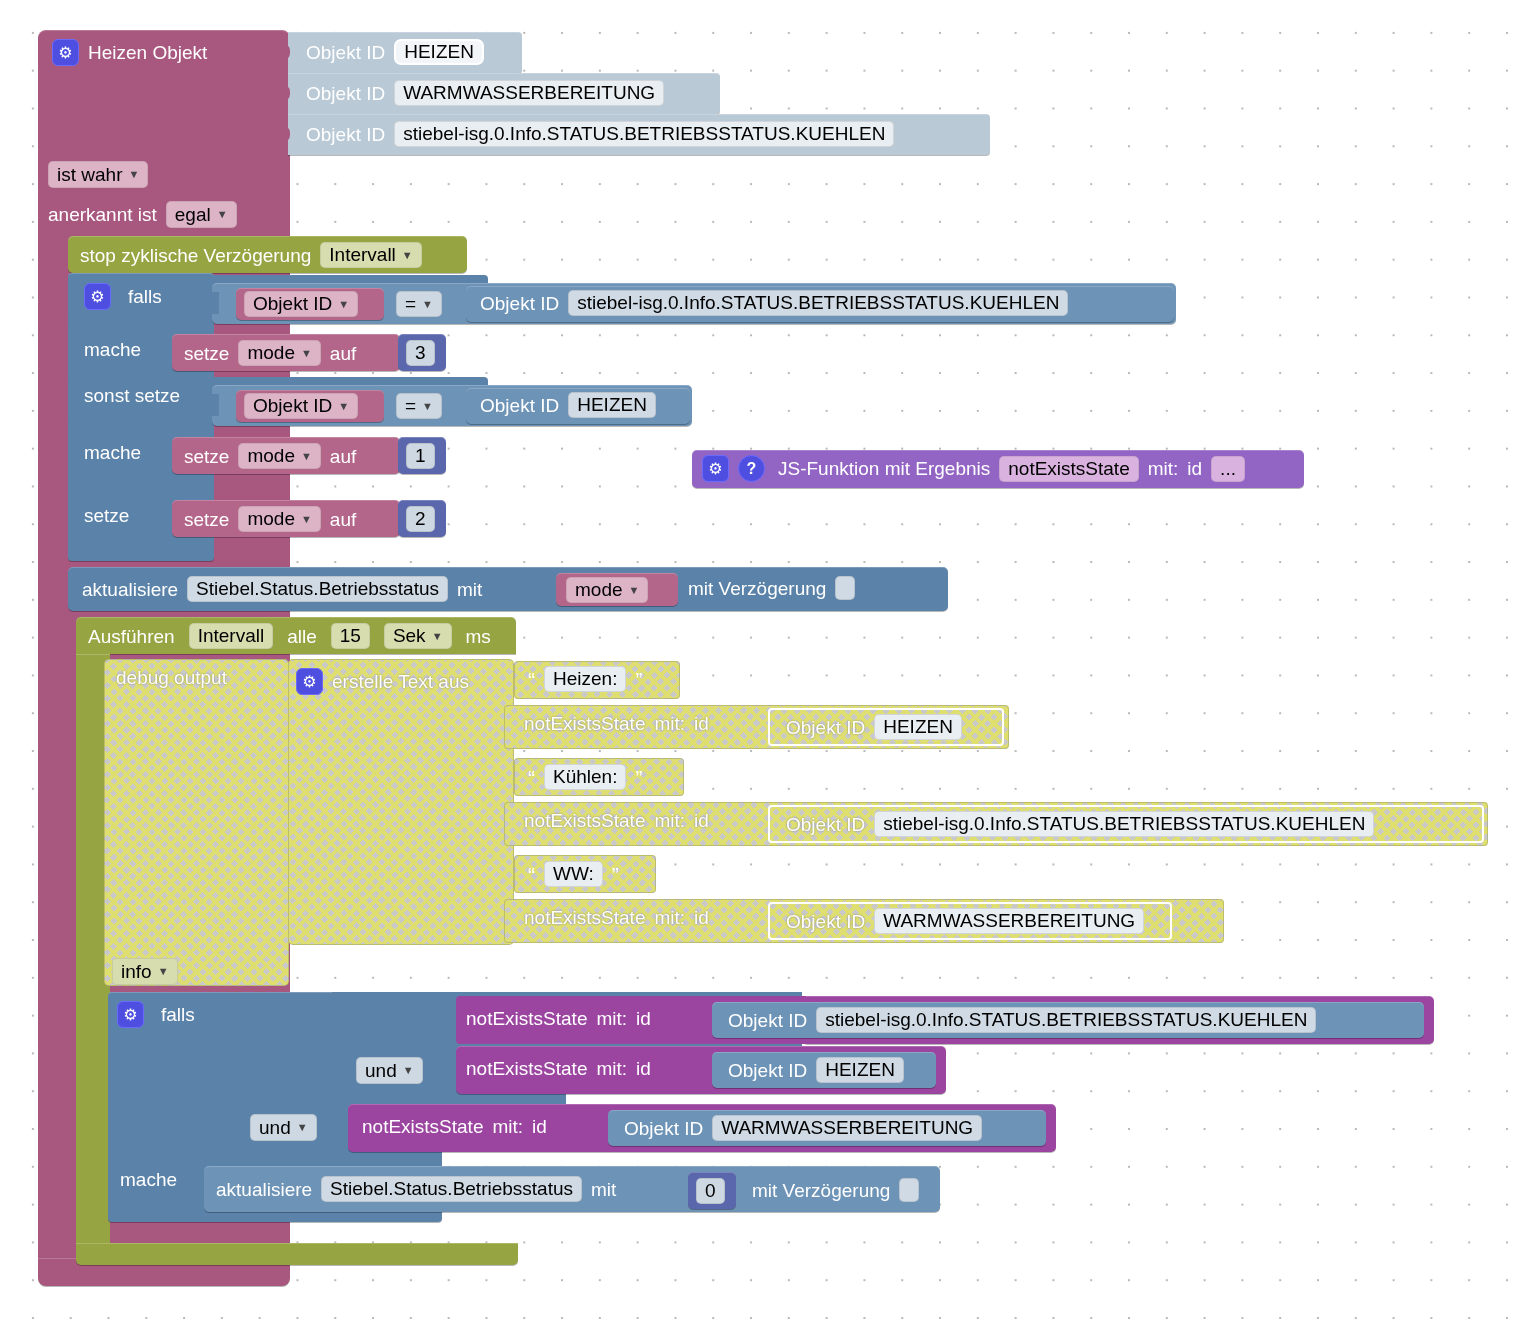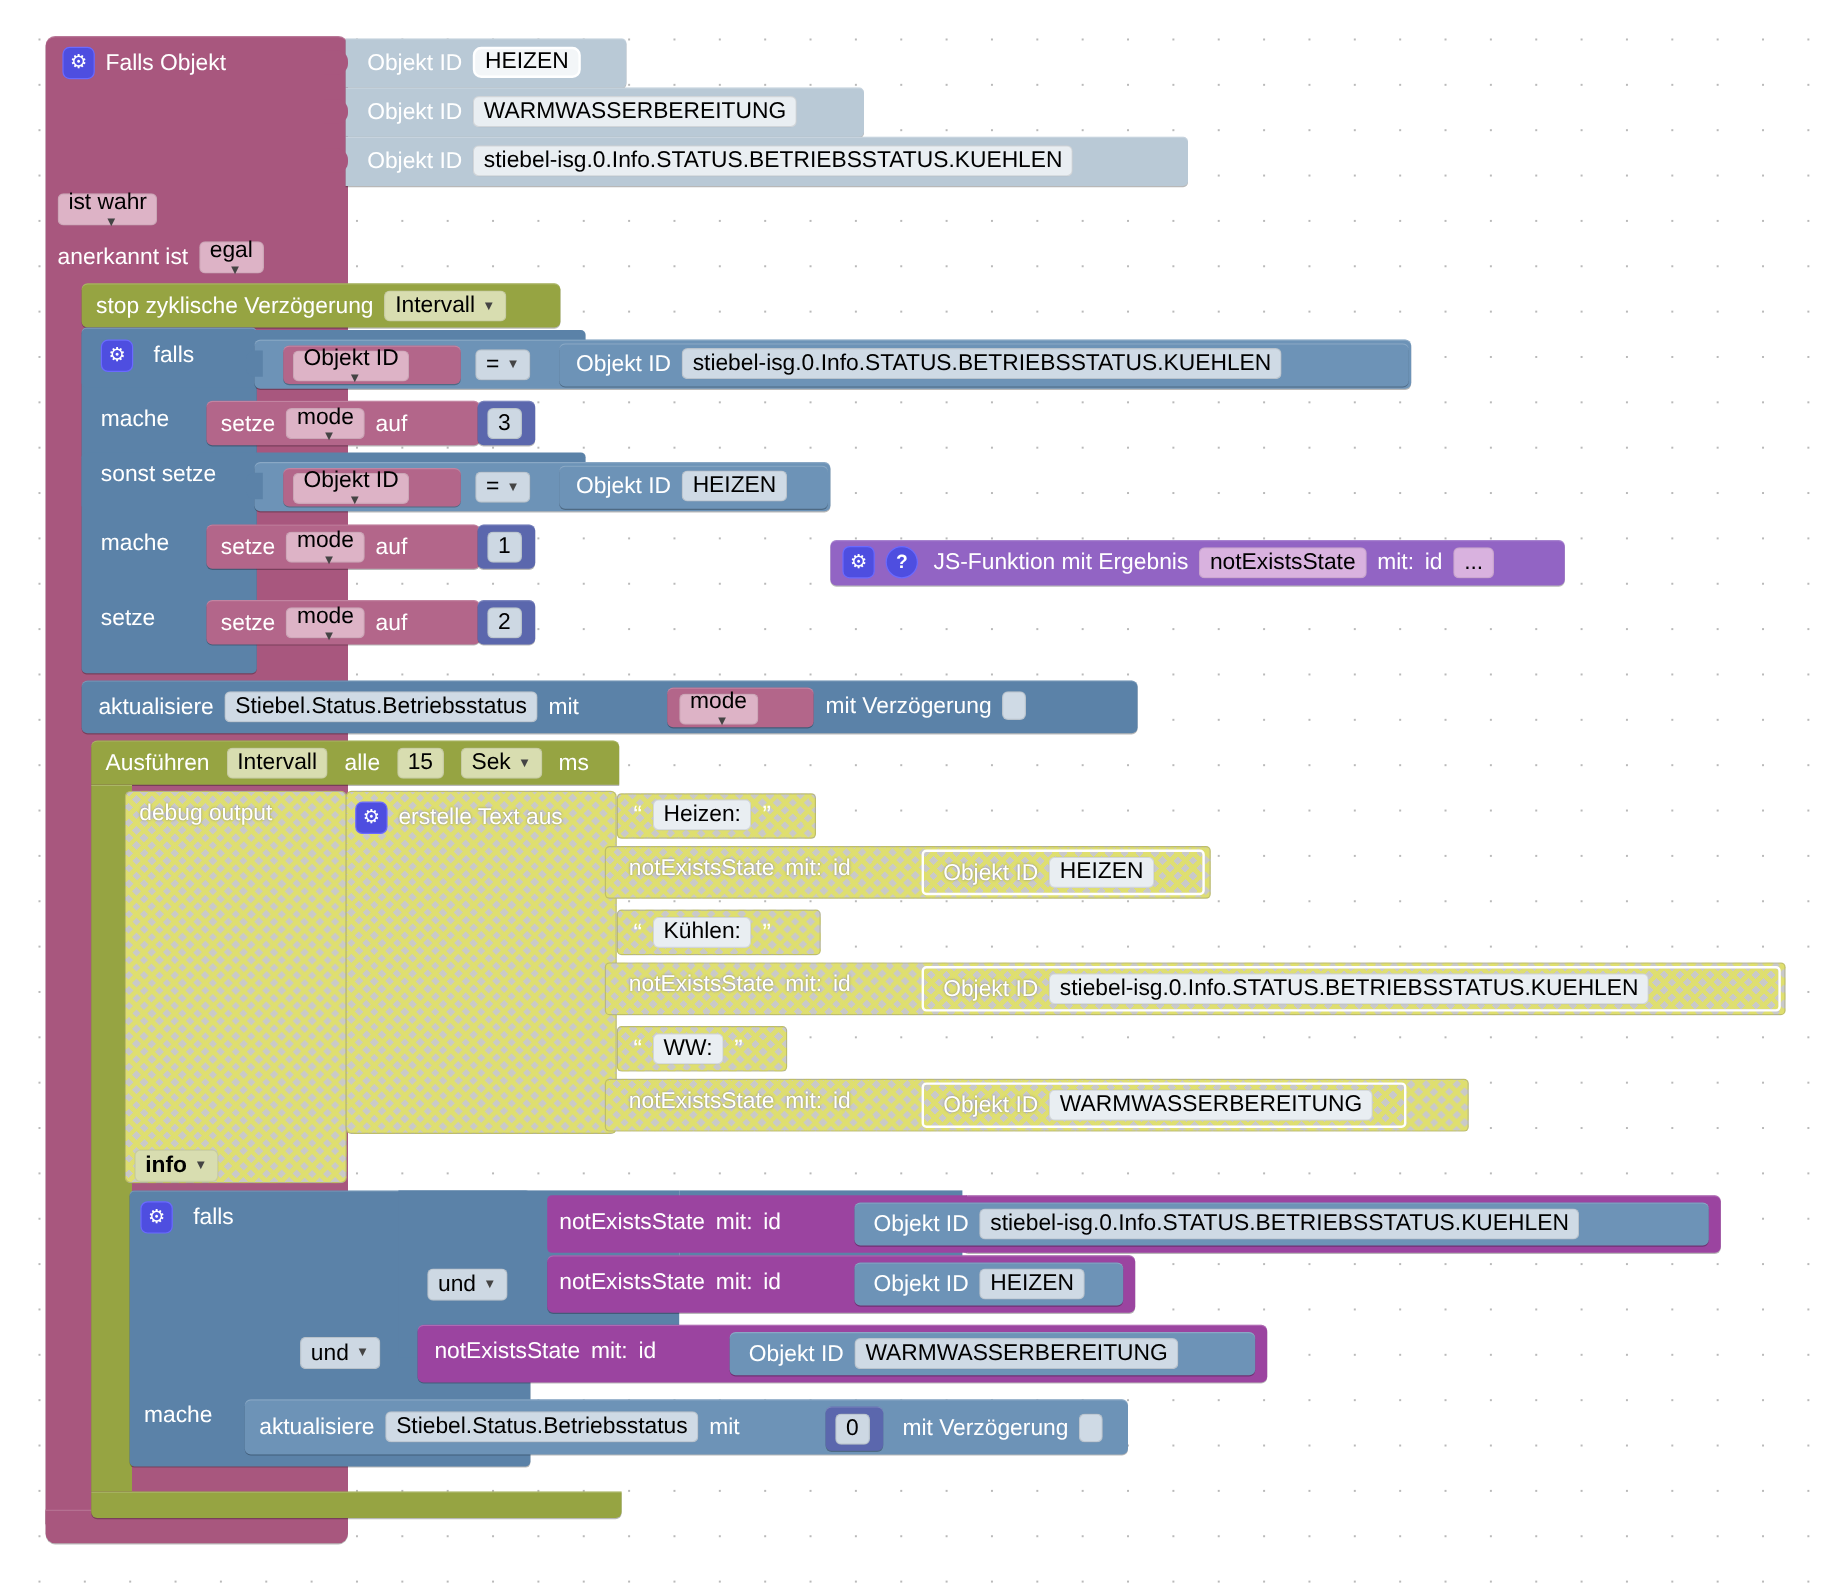--- a/index.html
+++ b/index.html
@@ -24,21 +24,21 @@
   .lbl{color:#ffffff;font-size:19px;line-height:1;white-space:nowrap;}
 
   
   .field{
     display:inline-flex;align-items:center;justify-content:center;
     border-radius:5px;padding:2px 8px;font-size:19px;color:#000;
     white-space:nowrap;height:26px;box-sizing:border-box;
   }
   .fld-light{background:#e9eef2;border:1px solid rgba(0,0,0,.10);}
   .fld-white{background:#f3f6f8;border:2px solid #ffffff;border-radius:7px;}
-  .fld-rose{background:#ddb3c6;border:1px solid rgba(0,0,0,.08);flex-direction:column;}
+  .fld-rose{background:#ddb3c6;border:1px solid rgba(0,0,0,.08);}
   .fld-olive{background:#d8ddb0;border:1px solid rgba(0,0,0,.08);}
   .fld-steel{background:#cdd8e3;border:1px solid rgba(0,0,0,.10);}
   .fld-purple{background:#d9b2df;border:1px solid rgba(0,0,0,.08);}
   .fld-bluegrey{background:#cfdae5;border:1px solid rgba(0,0,0,.10);}
   .caret{margin-left:6px;font-size:11px;color:#444;line-height:1;}
 
   
   .gear{
     width:25px;height:25px;border-radius:6px;background:#4e4ee0;
     border:1px solid #6a6aff;display:inline-flex;align-items:center;justify-content:center;
@@ -79,21 +79,21 @@
 
 <div id="workspace">
 
   <div class="blk c-rose shadow" style="left:38px;top:30px;width:252px;height:1240px;border-radius:8px 8px 0 0;"></div>
 
   <div class="blk c-rose shadow" style="left:38px;top:1258px;width:252px;height:28px;border-radius:0 0 8px 8px;"></div>
 
   <div class="blk" style="left:52px;top:39px;width:230px;height:32px;">
     <div class="row">
       <span class="gear">⚙</span>
-      <span class="lbl">Falls Objekt</span>
+      <span class="lbl">Heizen Objekt</span>
     </div>
   </div>
 
   <div class="blk c-bluegrey shadow" style="left:288px;top:32px;width:234px;height:41px;border-radius:0 4px 4px 0;">
     <div class="row" style="padding:7px 0 0 18px;">
       <span class="lbl">Objekt ID</span>
       <span class="field fld-white">HEIZEN</span>
     </div>
   </div>
   <div class="blk c-bluegrey shadow" style="left:288px;top:73px;width:432px;height:41px;border-radius:0 4px 4px 0;">
@@ -347,21 +347,21 @@
     <span class="lbl" style="color:#fff;text-shadow:0 0 2px rgba(120,120,120,.9);">mit:</span>
     <span class="lbl" style="color:#fff;text-shadow:0 0 2px rgba(120,120,120,.9);">id</span>
   </div>
   <div class="blk hatch" style="left:768px;top:902px;width:404px;height:38px;border-radius:4px;border:2px solid #fff;"></div>
   <div class="blk row" style="left:786px;top:908px;">
     <span class="lbl" style="color:#fff;text-shadow:0 0 2px rgba(120,120,120,.9);">Objekt ID</span>
     <span class="field fld-light">WARMWASSERBEREITUNG</span>
   </div>
 
   <div class="blk" style="left:112px;top:958px;">
-    <span class="field fld-olive" style="height:27px;font-weight:bold;">
+    <span class="field fld-olive" style="height:27px;">
       <span>info</span>
         <span class="caret">▼</span>
     </span>
   </div>
 
   <div class="blk c-steel shadow" style="left:108px;top:992px;width:334px;height:230px;border-radius:4px;"></div>
   <div class="blk c-steel" style="left:332px;top:992px;width:234px;height:139px;"></div>
   <div class="blk c-steel" style="left:566px;top:992px;width:236px;height:79px;"></div>
 
   <div class="blk row" style="left:117px;top:1001px;">

